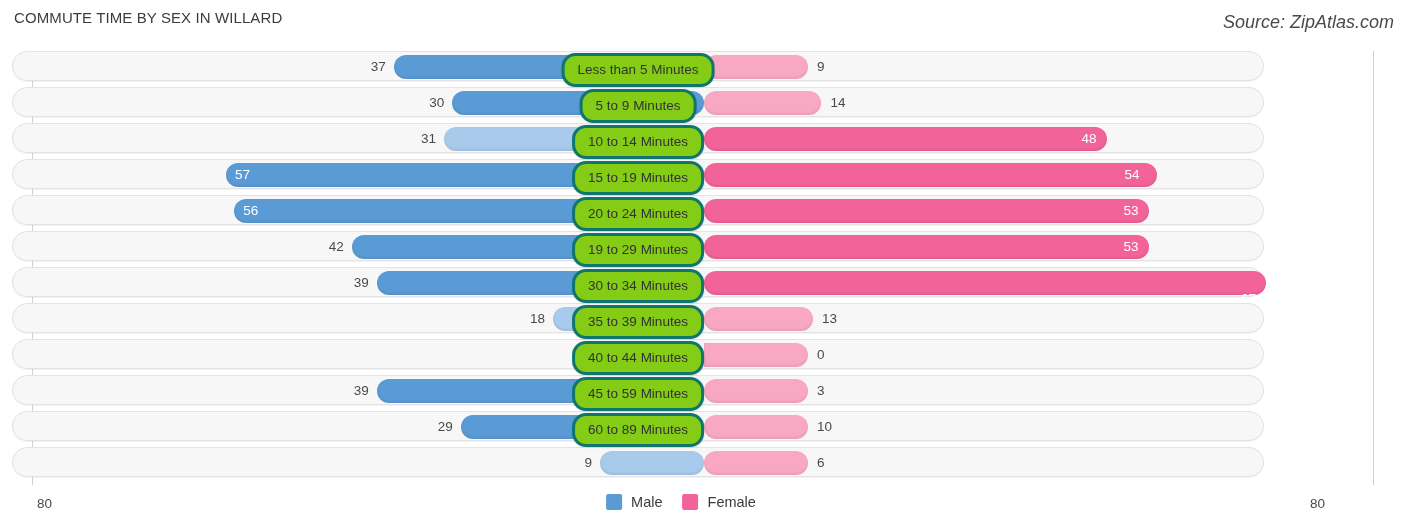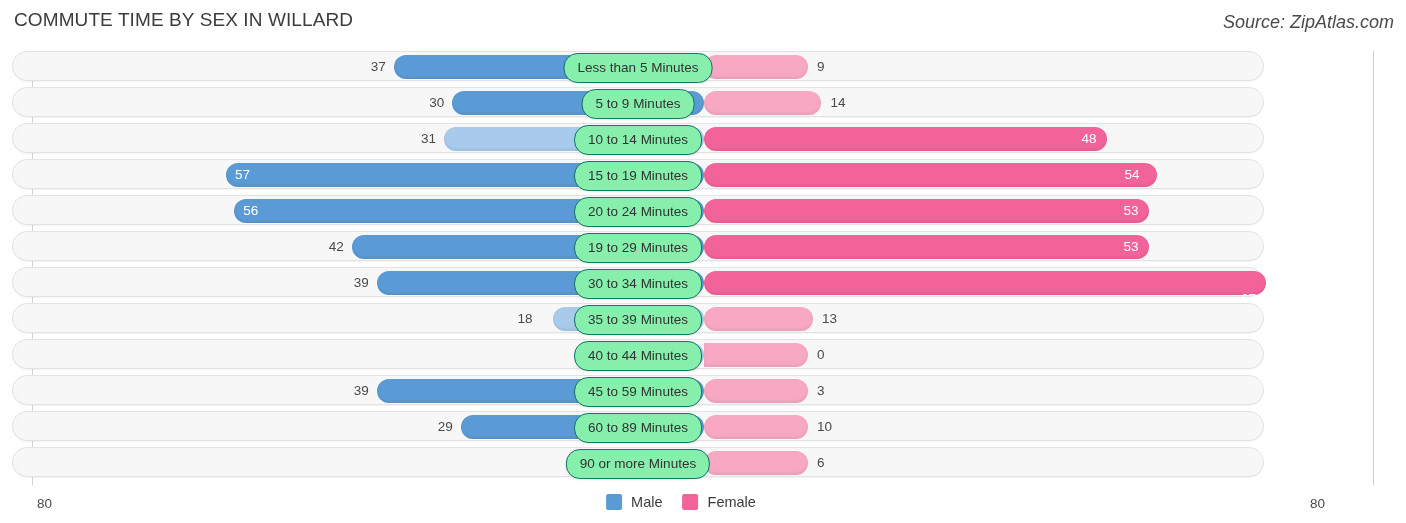--- a/index.html
+++ b/index.html
@@ -20,21 +20,21 @@
     width: 1406px;
     height: 523px;
     box-sizing: border-box;
   }
 
   
   .chart-title {
     position: absolute;
     left: 14px;
     top: 9px;
-    font-size: 19px;
+    font-size: 15px;
     letter-spacing: 0.1px;
     color: #3c3c3c;
     white-space: nowrap;
   }
   .chart-source {
     position: absolute;
     right: 12px;
     top: 12px;
     font-size: 18px;
     font-style: italic;
@@ -120,22 +120,22 @@
 
   
   .cat-pill {
     position: absolute;
     top: 1px;
     left: 50%;
     transform: translateX(-50%);
     height: 28px;
     line-height: 28px;
     padding: 0 13px;
-    background: #86efac;
-    border: 1px solid #0f766e;
+    background: #84cc16;
+    border: 3px solid #0f766e;
     border-radius: 14px;
     font-size: 13.5px;
     color: #333333;
     white-space: nowrap;
     box-shadow: 0 1px 2px rgba(0,0,0,0.07);
     z-index: 5;
     text-align: right;
   }
 
   
@@ -251,21 +251,21 @@
             <div class="bar bar-male capped" style="left: 363.887px; width: 327.112px; background: rgb(91, 155, 213);"></div>
             <div class="val outside male-out" style="left: 315.887px; width: 40px;">39</div>
             <div class="bar bar-female capped" style="left: 691px; width: 561.962px; background: rgb(242, 99, 154);"></div>
             <div class="val inside female-out" style="left: 1212.96px; width: 30px; text-align: right; margin-top: 16px;">67</div>
             <div class="cat-pill">30 to 34 Minutes</div>
           </div>
         </div>
         <div class="row">
           <div class="row-track">
             <div class="bar bar-male capped" style="left: 540.025px; width: 150.975px; background: rgb(168, 203, 236);"></div>
-            <div class="val outside male-out" style="left: 492.025px; width: 40px; text-align: center;">18</div>
+            <div class="val outside male-out" style="left: 492.025px; width: 40px;">18</div>
             <div class="bar bar-female capped" style="left: 691px; width: 109.037px; background: rgb(249, 168, 196);"></div>
             <div class="val outside female-out" style="left: 809.037px;">13</div>
             <div class="cat-pill">35 to 39 Minutes</div>
           </div>
         </div>
         <div class="row">
           <div class="row-track">
             <div class="bar bar-male capped" style="left: 587px; width: 104px; background: rgb(168, 203, 236);"></div>
             <div class="val outside male-out" style="left: 539px; width: 40px;">10</div>
             <div class="bar bar-female" style="left: 691px; width: 104px; background: rgb(249, 168, 196);"></div>
@@ -290,21 +290,20 @@
             <div class="val outside female-out" style="left: 804px;">10</div>
             <div class="cat-pill">60 to 89 Minutes</div>
           </div>
         </div>
         <div class="row">
           <div class="row-track">
             <div class="bar bar-male capped" style="left: 587px; width: 104px; background: rgb(168, 203, 236);"></div>
             <div class="val outside male-out" style="left: 539px; width: 40px;">9</div>
             <div class="bar bar-female capped" style="left: 691px; width: 104px; background: rgb(249, 168, 196);"></div>
             <div class="val outside female-out" style="left: 804px;">6</div>
-            <div class="cat-pill">90 or more Minutes</div>
           </div>
         </div>
       </div>
   </div>
 
   <div class="footer">
     <div class="axis-label left">80</div>
     <div class="axis-label right">80</div>
     <div class="legend" id="legend">
         <div class="legend-item">

